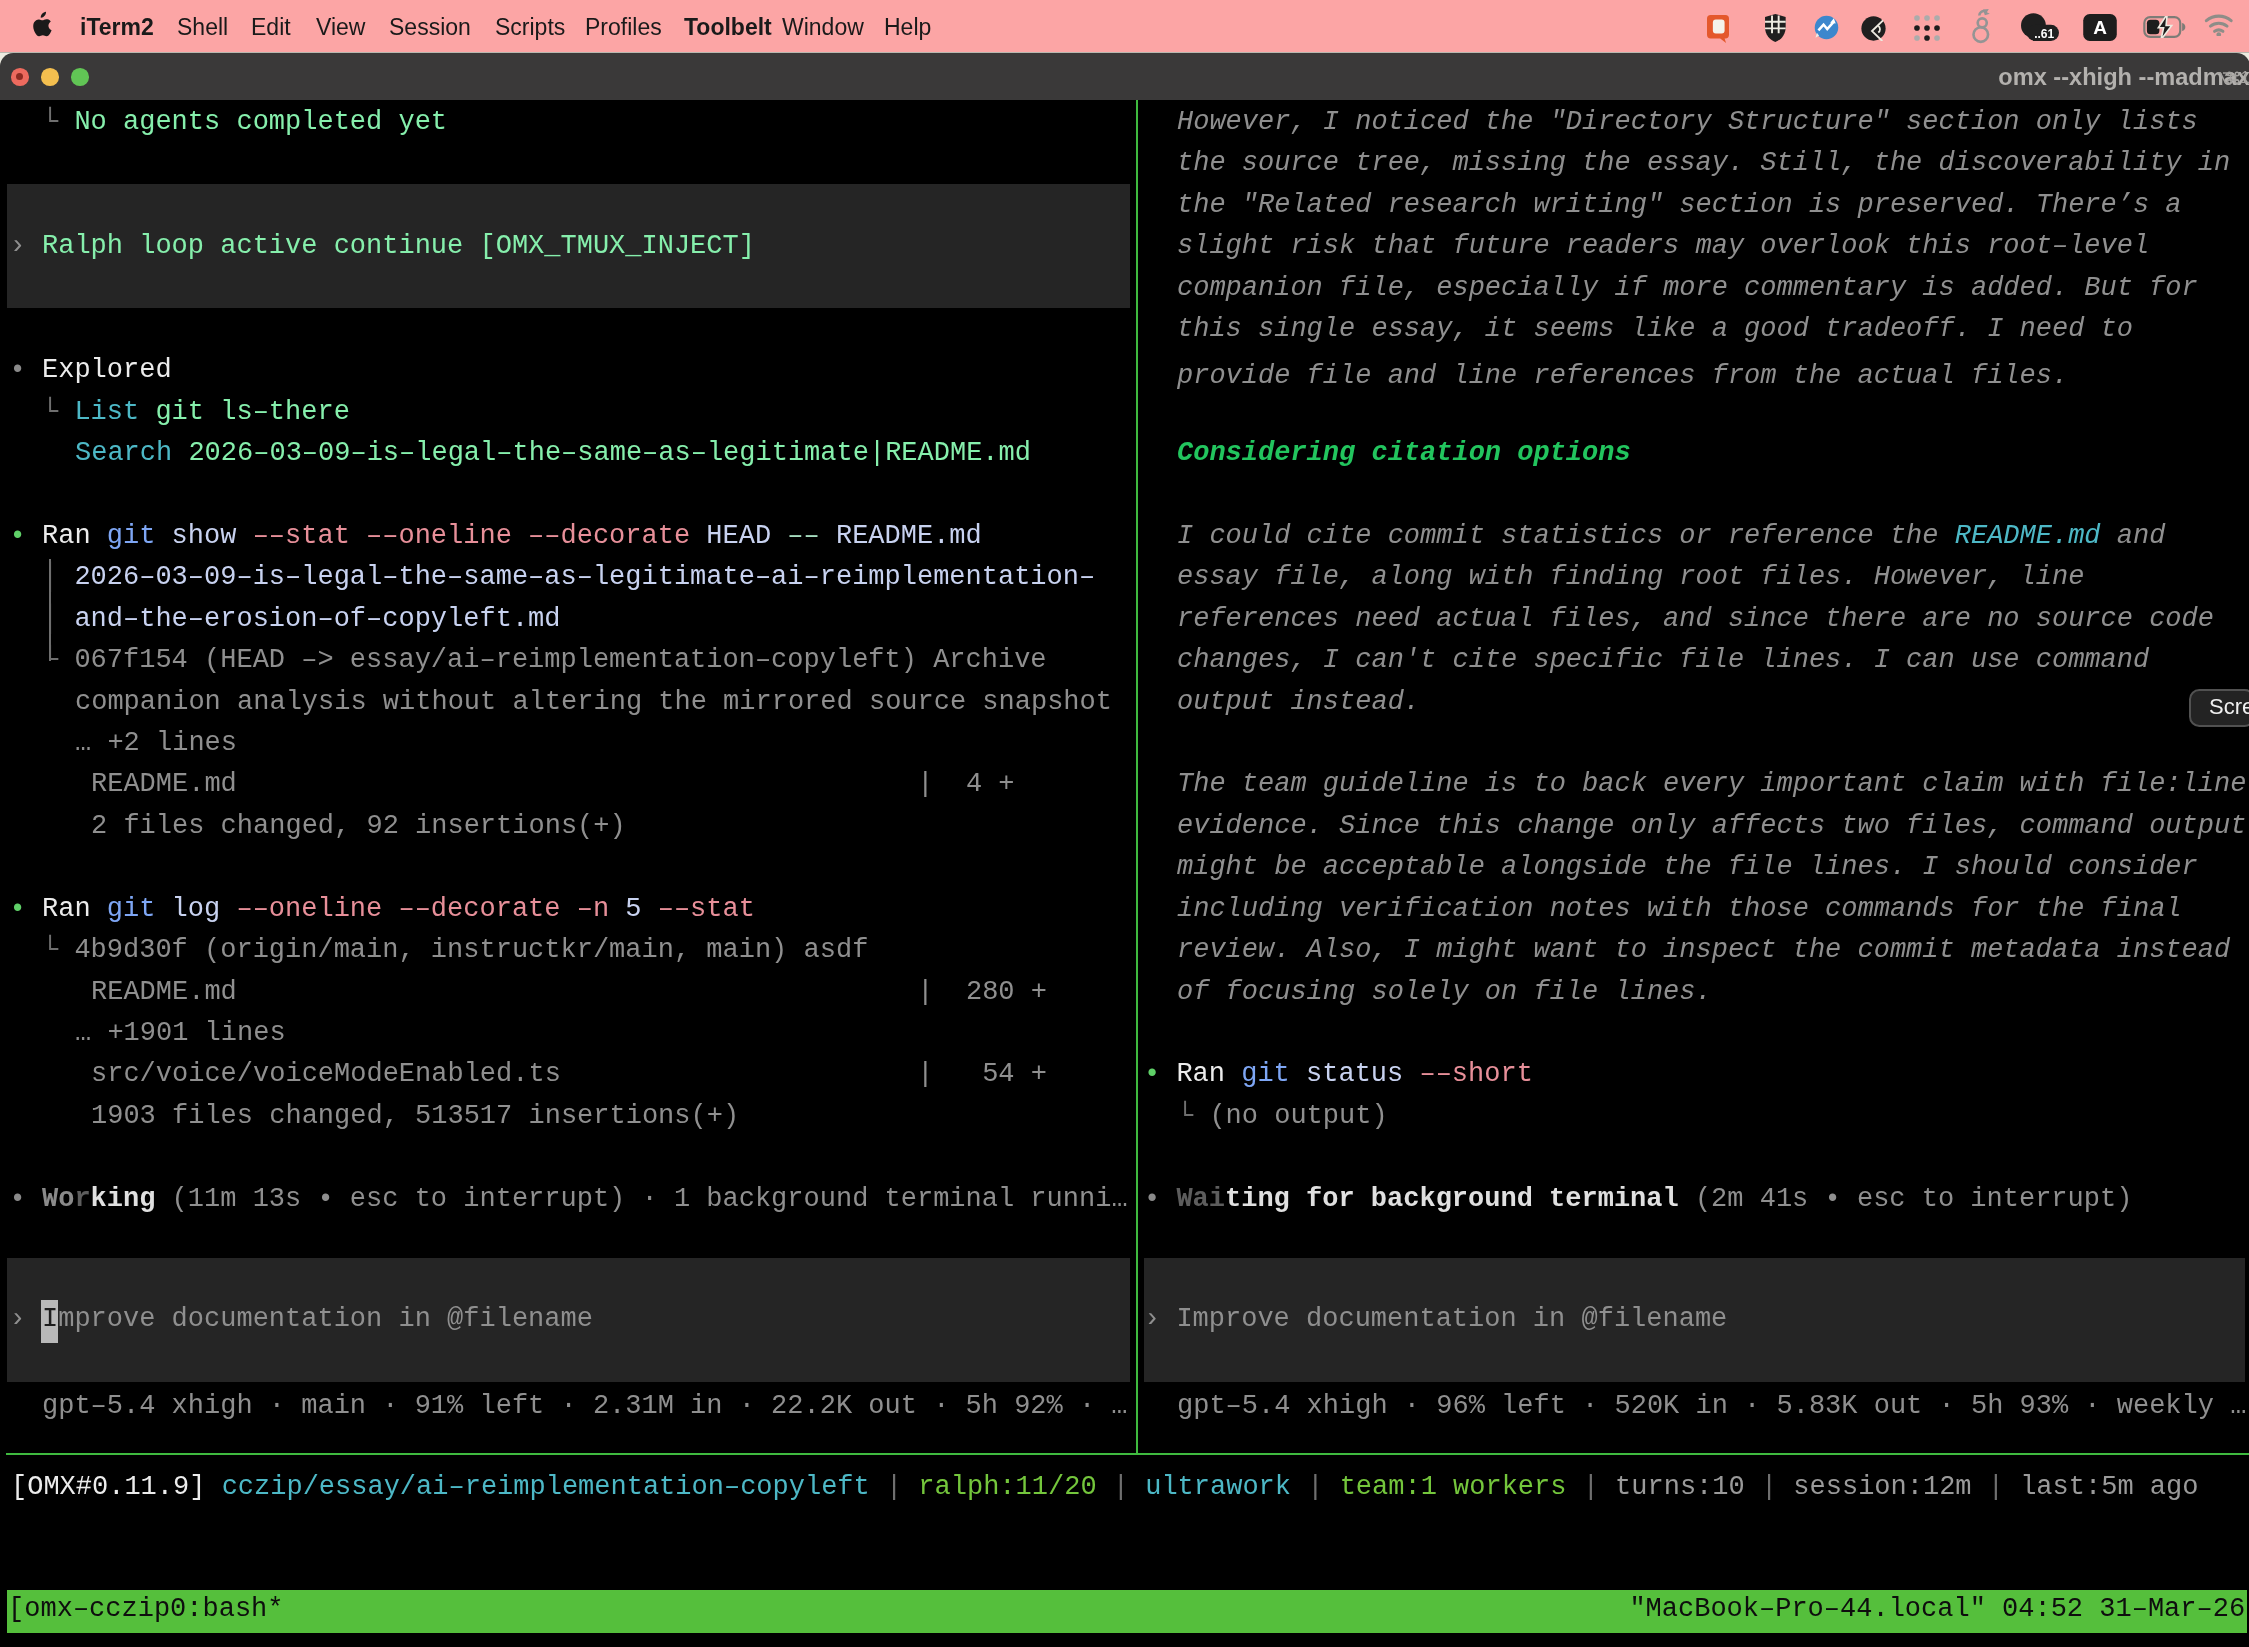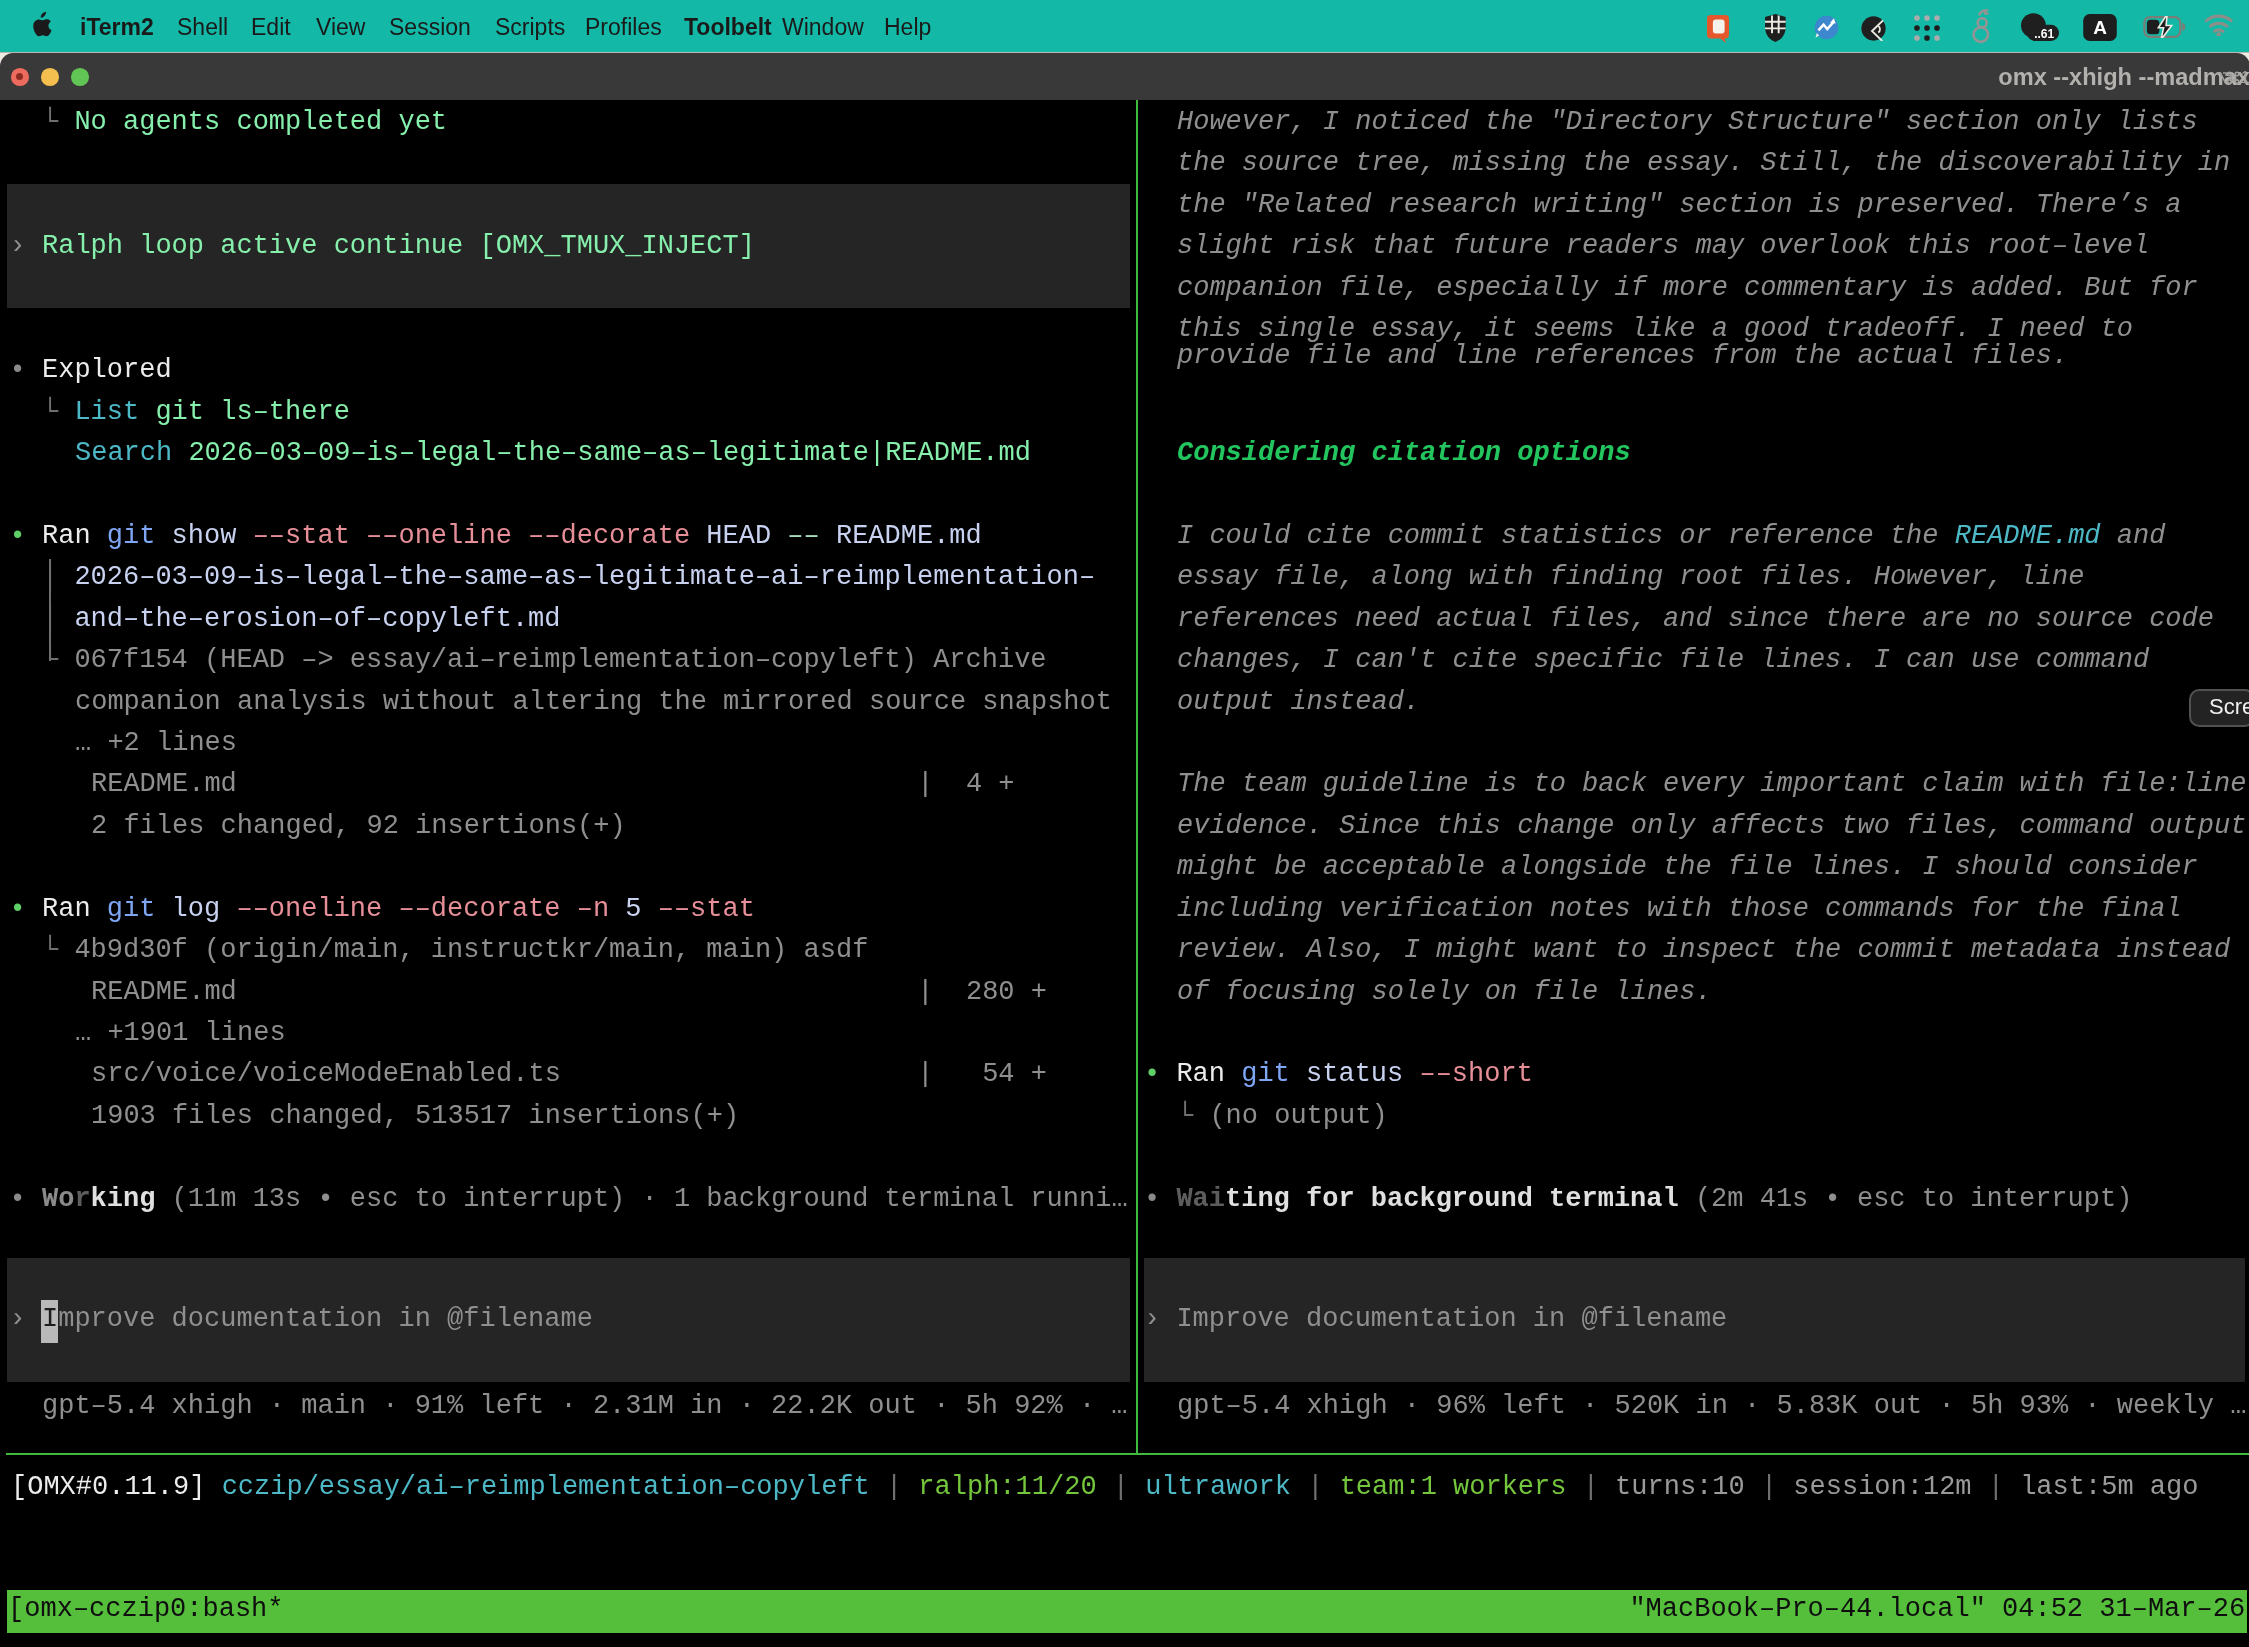--- a/index.html
+++ b/index.html
@@ -1,17 +1,17 @@
 <!DOCTYPE html>
 <html style="font-size:11.8px"><head><meta charset="utf-8"><style>
 *{margin:0;padding:0;box-sizing:border-box}
 html,body{width:2250px;height:1648px;background:#000;overflow:hidden}
 body{position:relative;font-family:"Liberation Mono",monospace}
 .abs{position:absolute}
-.menubar{position:absolute;left:0;top:0;width:2250px;height:53px;background:#14b8a6;border-bottom:1.5px solid #b9b8b0}
+.menubar{position:absolute;left:0;top:0;width:2250px;height:53px;background:#fca5a5;border-bottom:1.5px solid #b9b8b0}
 .mu{position:absolute;top:0;height:53px;line-height:55px;font-family:"Liberation Sans",sans-serif;font-size:23px;color:#1a1a1a}
 .tbwrap{position:absolute;left:0;top:53px;width:2250px;height:47px;background:#edebe1}
 .titlebar{width:100%;height:100%;background:#3a3939;border-radius:13.3px 13.3px 0 0}
 .tl{position:absolute;top:68px;width:17.7px;height:17.7px;border-radius:50%}
 .title{position:absolute;top:53px;left:0;width:2250px;height:47px;text-align:right;line-height:49px;font-family:"Liberation Sans",sans-serif;font-size:23.6px;font-weight:bold;color:#b3b1ae}
 .ln{position:absolute;white-space:pre;font-size:27px;line-height:41px;height:41px;color:#9a9a9a}
 i{font-style:normal}
 .wt{color:#ececec;font-weight:normal}
 .lg{color:#86efac}
 .gr{color:#8f8f8f}
@@ -161,21 +161,21 @@
 <div class="ln" style="left:91px;top:1096px"><i class="gr">1903 files changed, 513517 insertions(+)</i></div>
 <div class="ln" style="left:9.6px;top:1179px"><i class="grb">• </i><i class="shA">Wo</i><i class="shB">r</i><i class="sh2">king</i><i class="gr"> (11m 13s • esc to interrupt) · 1 background terminal runni…</i></div>
 <div class="ln" style="left:9.6px;top:1299px"><i class="gr">› </i><i class="cur">I</i><i class="gr">mprove documentation in @filename</i></div>
 <div class="ln" style="left:42px;top:1386px"><i class="gr">gpt–5.4 xhigh · main · 91% left · 2.31M in · 22.2K out · 5h 92% · …</i></div>
 <div class="ln" style="left:1177px;top:102px"><i class="it">However, I noticed the "Directory Structure" section only lists</i></div>
 <div class="ln" style="left:1177px;top:143px"><i class="it">the source tree, missing the essay. Still, the discoverability in</i></div>
 <div class="ln" style="left:1177px;top:185px"><i class="it">the "Related research writing" section is preserved. There’s a</i></div>
 <div class="ln" style="left:1177px;top:226px"><i class="it">slight risk that future readers may overlook this root–level</i></div>
 <div class="ln" style="left:1177px;top:268px"><i class="it">companion file, especially if more commentary is added. But for</i></div>
 <div class="ln" style="left:1177px;top:309px"><i class="it">this single essay, it seems like a good tradeoff. I need to</i></div>
-<div class="ln" style="left:1177px;top:336px"><i class="it">provide file and line references from the actual files.</i></div>
+<div class="ln" style="left:1177px;top:356px"><i class="it">provide file and line references from the actual files.</i></div>
 <div class="ln" style="left:1177px;top:433px"><i class="itb">Considering citation options</i></div>
 <div class="ln" style="left:1177px;top:516px"><i class="it">I could cite commit statistics or reference the </i><i class="itcy">README.md</i><i class="it"> and</i></div>
 <div class="ln" style="left:1177px;top:557px"><i class="it">essay file, along with finding root files. However, line</i></div>
 <div class="ln" style="left:1177px;top:599px"><i class="it">references need actual files, and since there are no source code</i></div>
 <div class="ln" style="left:1177px;top:640px"><i class="it">changes, I can't cite specific file lines. I can use command</i></div>
 <div class="ln" style="left:1177px;top:682px"><i class="it">output instead.</i></div>
 <div class="ln" style="left:1177px;top:764px"><i class="it">The team guideline is to back every important claim with file:line</i></div>
 <div class="ln" style="left:1177px;top:806px"><i class="it">evidence. Since this change only affects two files, command output</i></div>
 <div class="ln" style="left:1177px;top:847px"><i class="it">might be acceptable alongside the file lines. I should consider</i></div>
 <div class="ln" style="left:1177px;top:889px"><i class="it">including verification notes with those commands for the final</i></div>

